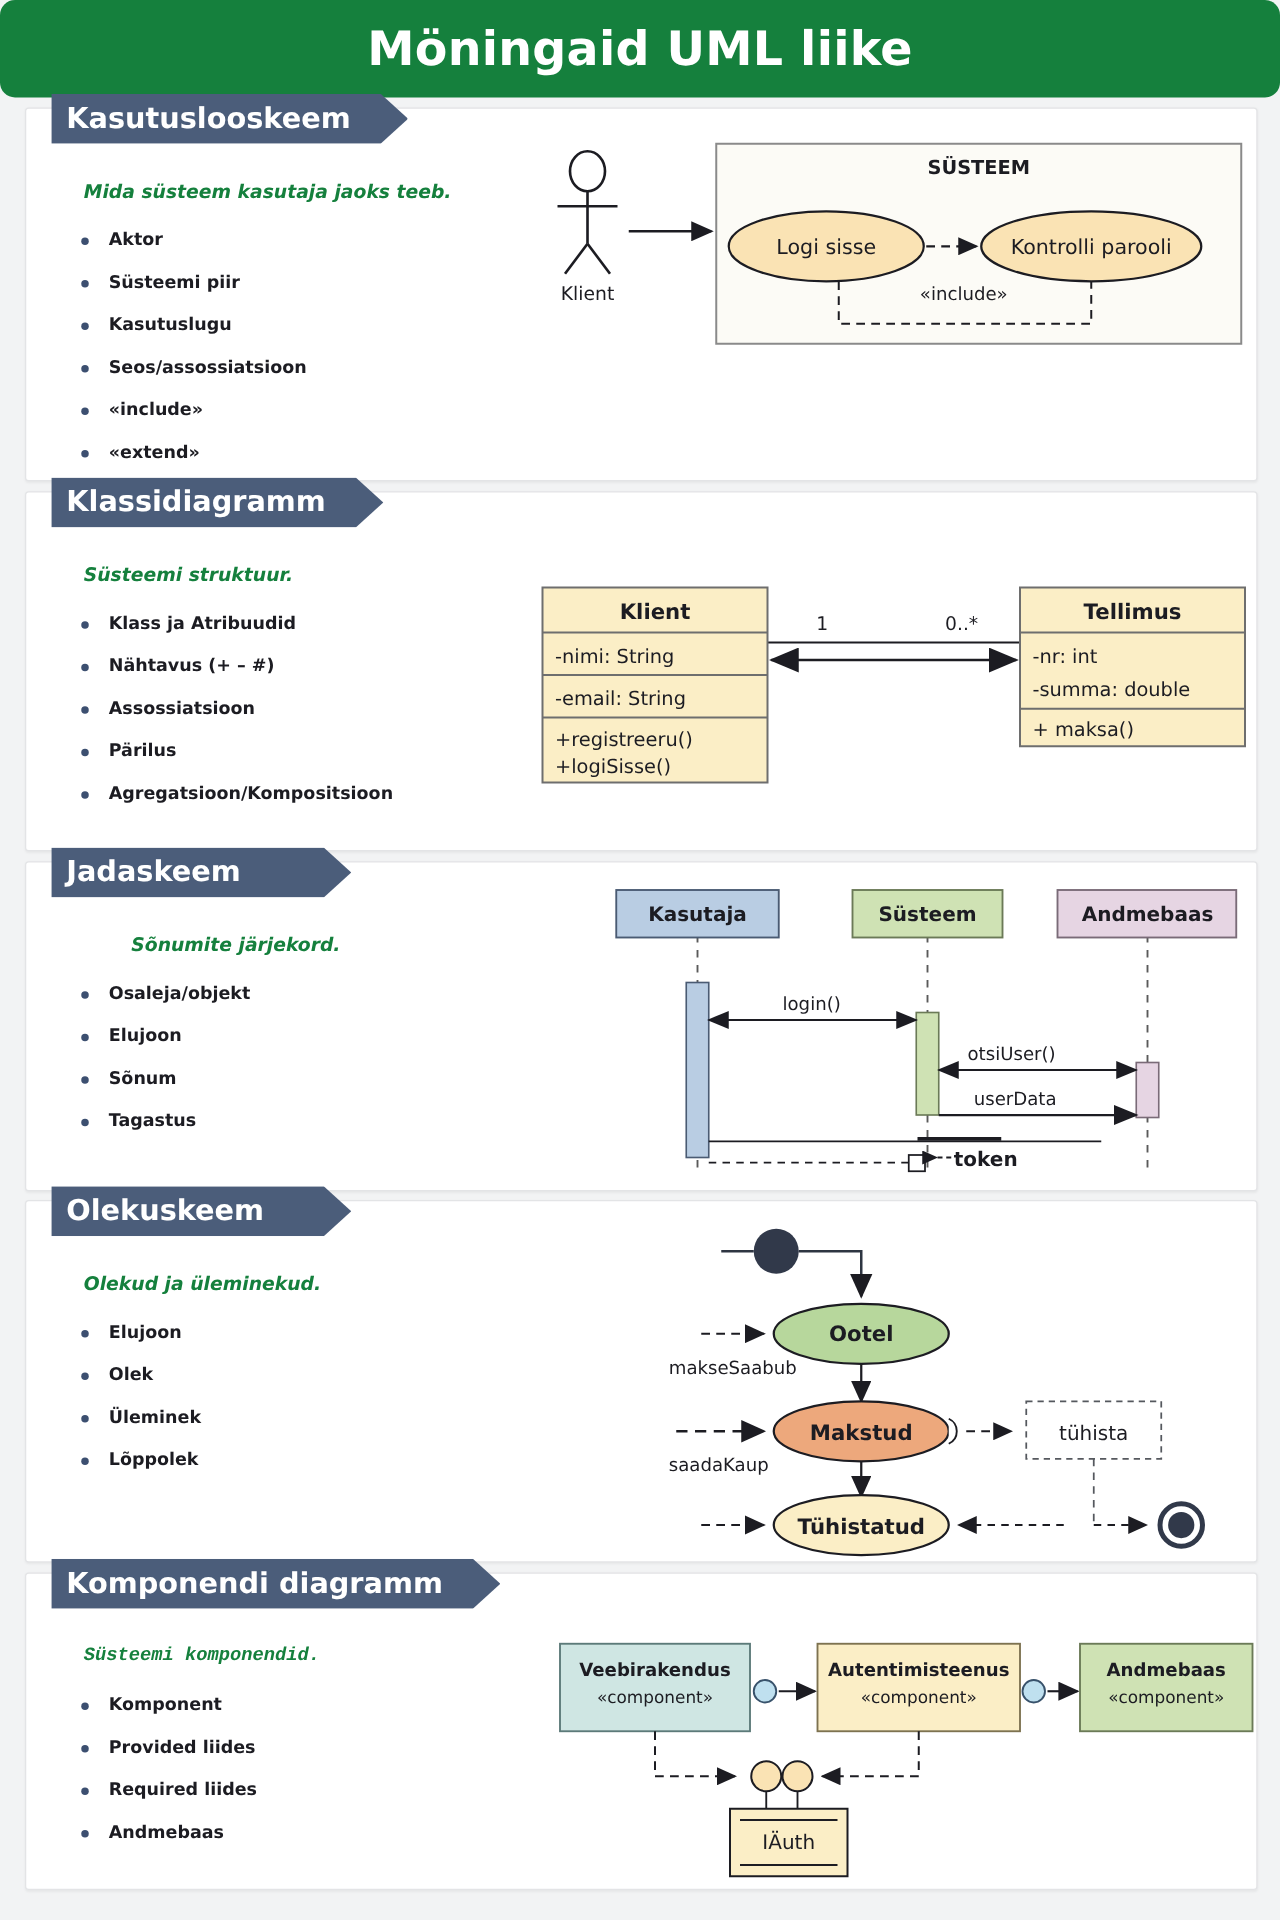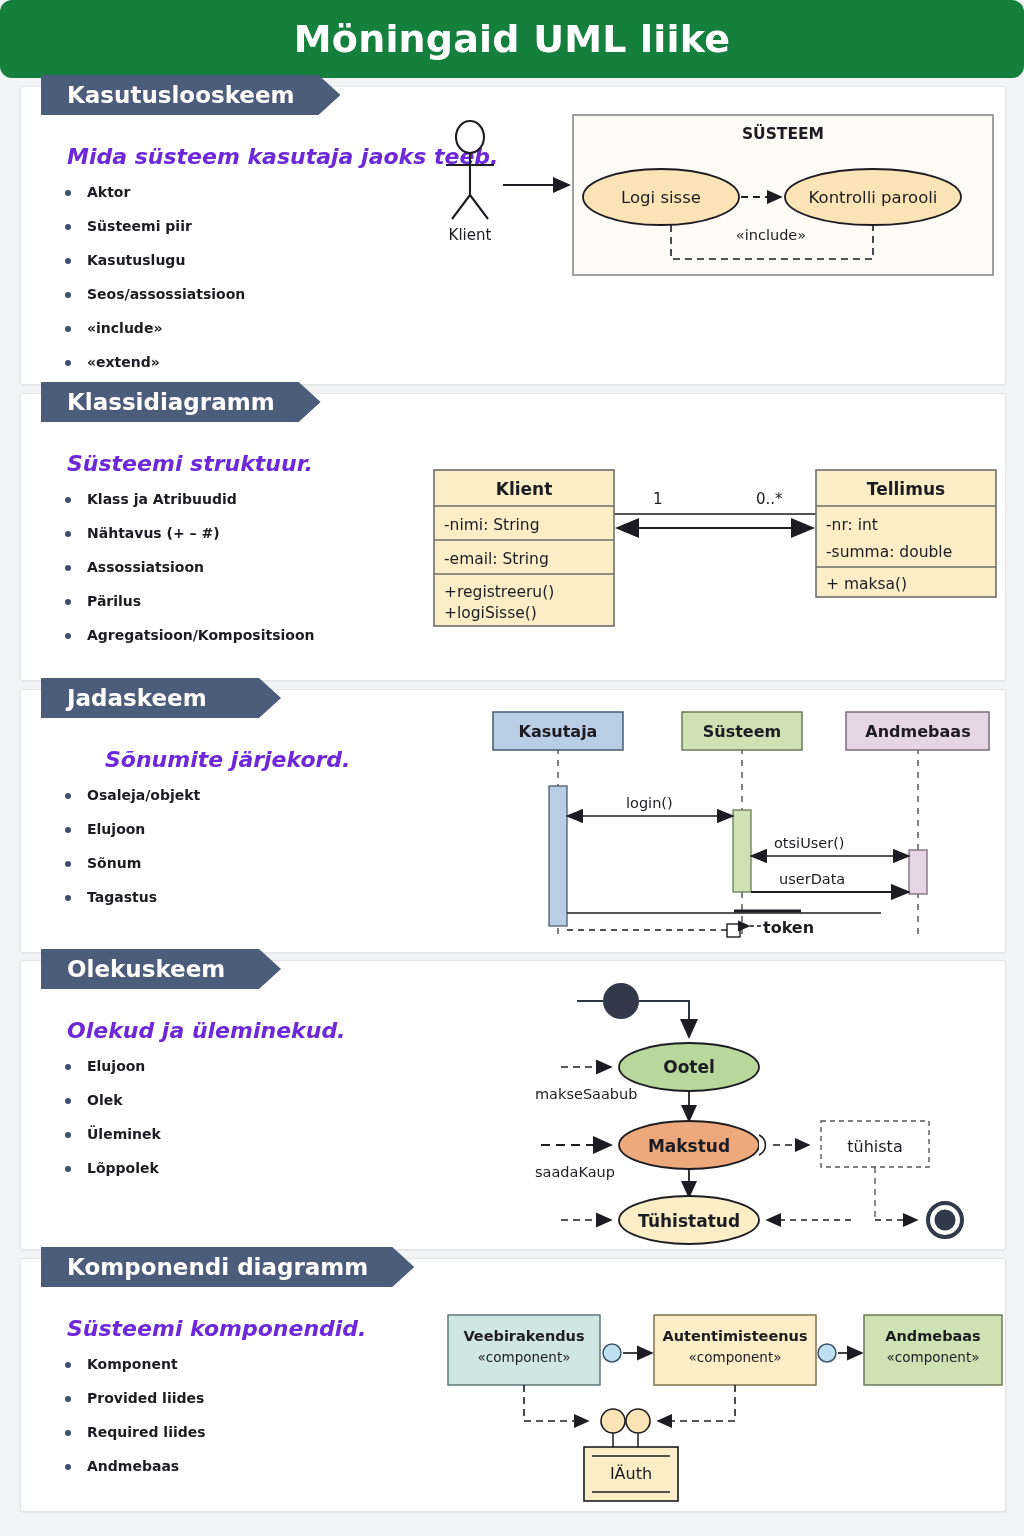--- a/index.html
+++ b/index.html
@@ -27,31 +27,31 @@
     border:1px solid #e3e4e6;
     border-radius:3px;
     box-shadow:0 1px 2px rgba(0,0,0,.05);
   }
   .banner{
     position:absolute;left:20px;top:-12px;
     height:40px;min-width:240px;
     background:#4b5d7a;
     color:#fff;
     display:flex;align-items:center;
-    padding:0 46px 0 26px;
+    padding:0 46px 0 12px;
     box-sizing:border-box;
     clip-path:polygon(0 0, calc(100% - 22px) 0, 100% 50%, calc(100% - 22px) 100%, 0 100%);
     font-size:23px;font-weight:bold;
     white-space:nowrap;
   }
   .lead{
     position:absolute;left:46px;
-    color:#6d28d9;
+    color:#15803d;
     font-style:italic;font-weight:bold;
-    font-size:22px;
+    font-size:15px;
   }
   ul.bullets{
     position:absolute;left:34px;margin:0;padding:0;list-style:none;
   }
   ul.bullets li{
     position:relative;
     padding-left:32px;
     color:#1c1c22;
     font-size:14px;font-weight:bold;
     margin-bottom:0;
@@ -291,21 +291,21 @@
       <g>
         <circle cx="424" cy="245" r="17" fill="none" stroke="#31394a" stroke-width="4"></circle>
         <circle cx="424" cy="245" r="10.5" fill="#31394a"></circle>
       </g>
     </svg>
   </div>
 </div>
 
 <div class="card" style="top:1258px;height:252px;">
   <div class="banner">Komponendi diagramm</div>
-  <div class="lead" style="top:57px;">Süsteemi komponendid.</div>
+  <div class="lead" style="top:57px;font-family:Liberation Mono, monospace;">Süsteemi komponendid.</div>
   <ul class="bullets" style="top:88px;">
     <li>Komponent</li>
     <li>Provided liides</li>
     <li>Required liides</li>
     <li>Andmebaas</li>
   </ul>
 
   <div class="diagram" style="left:405px;top:52px;">
     <svg width="580" height="190" viewBox="0 0 580 190">
       <defs>

